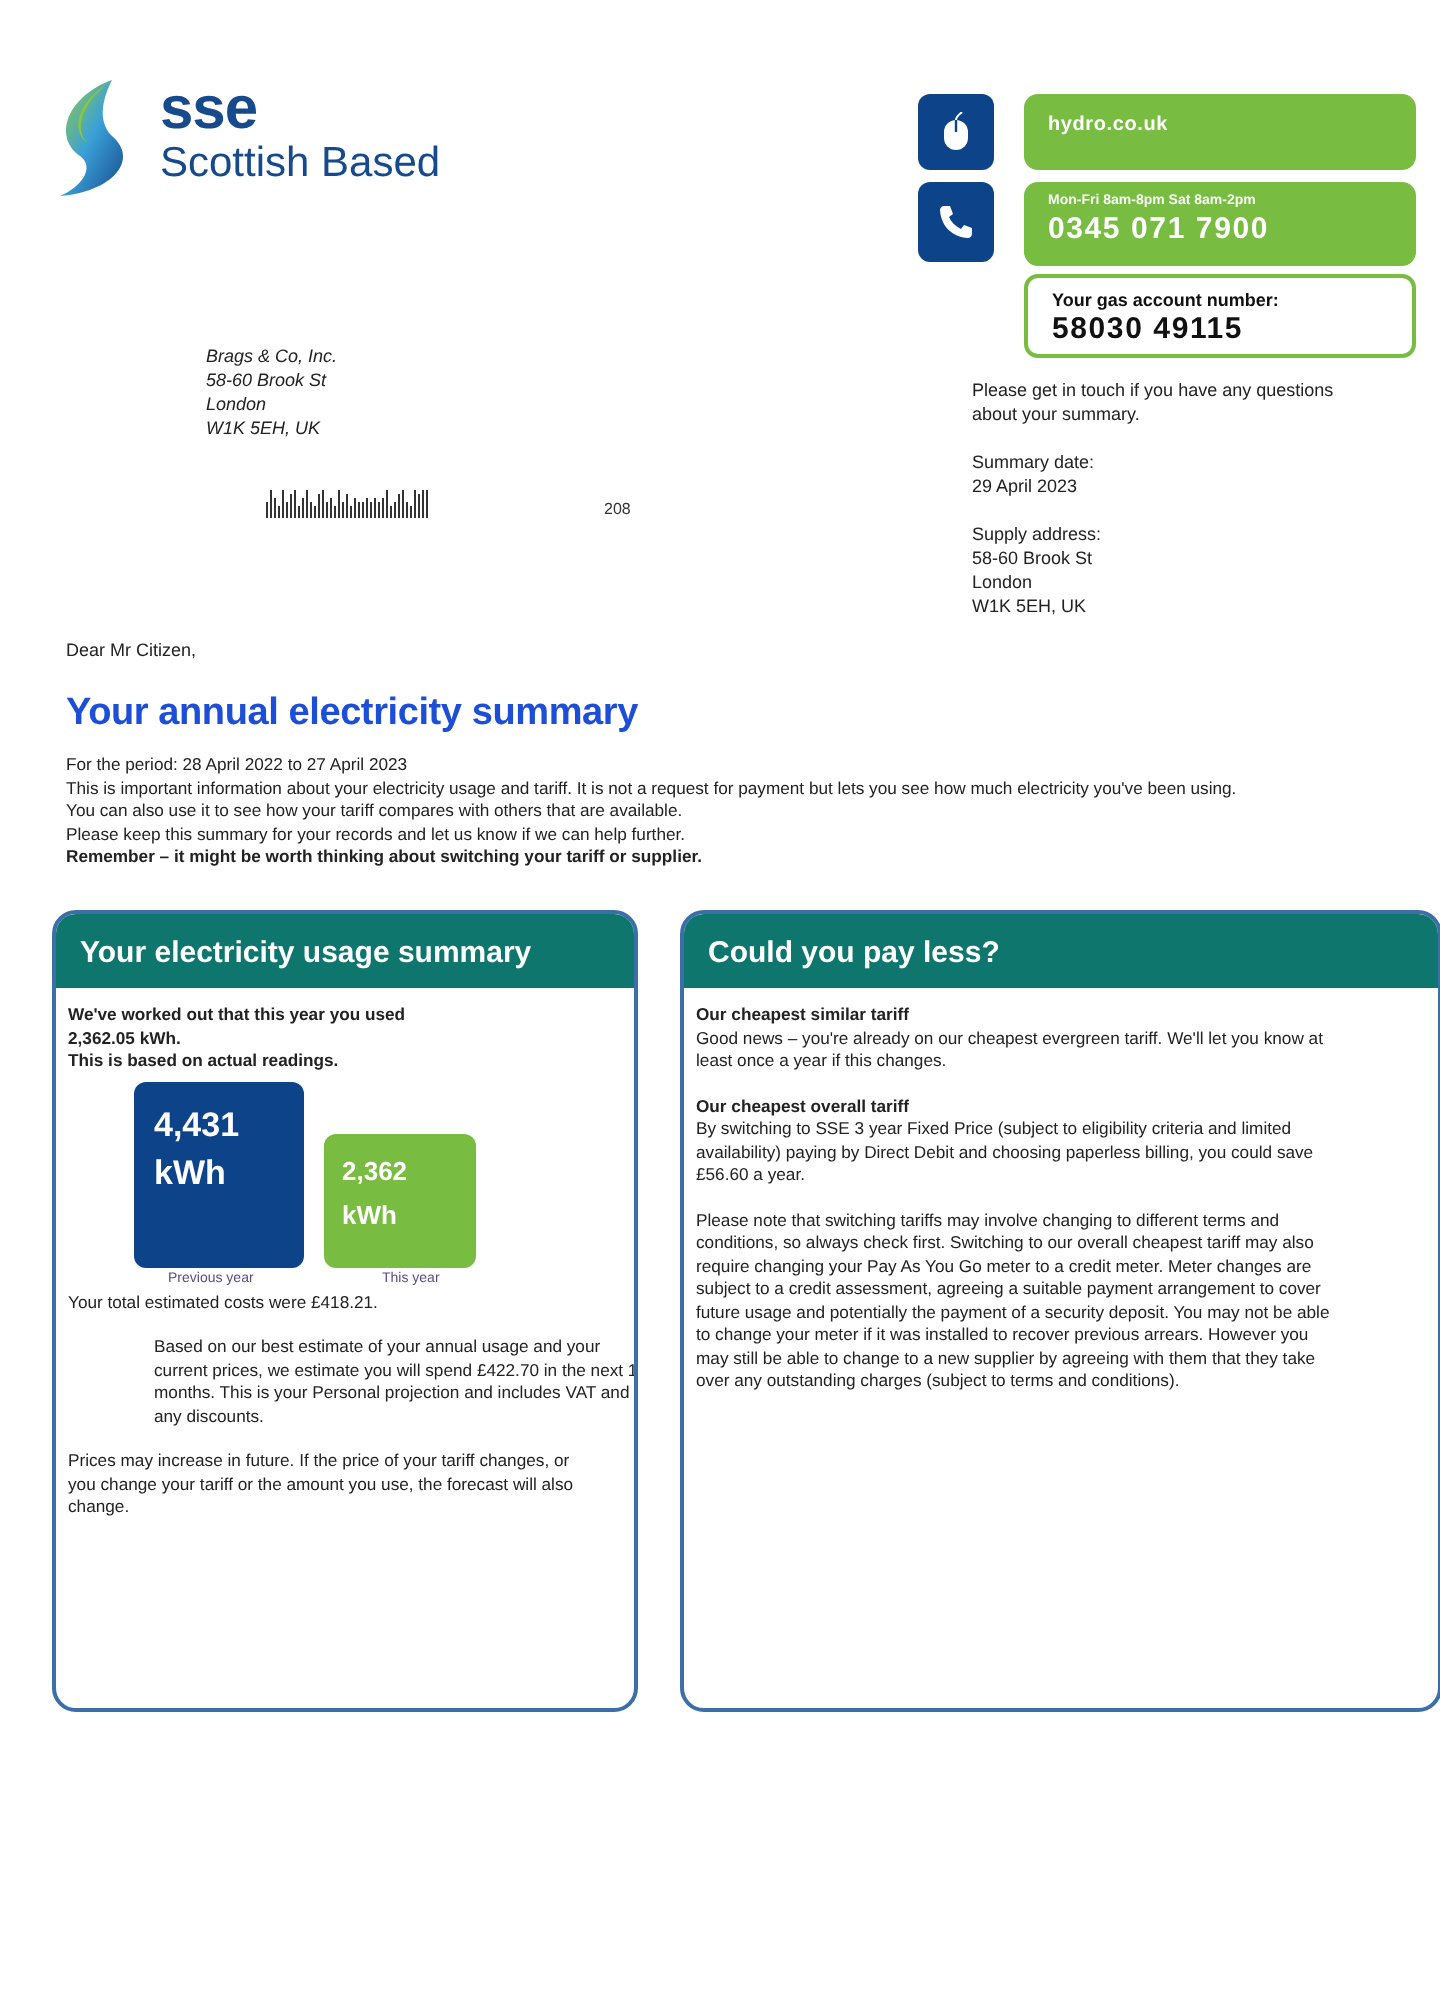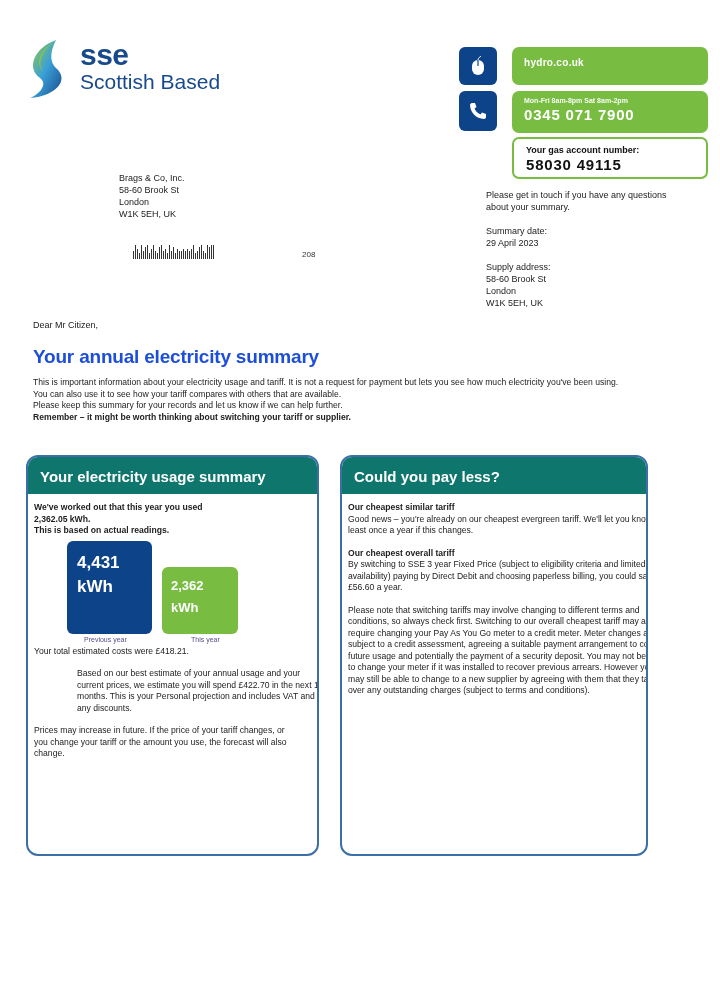--- a/index.html
+++ b/index.html
@@ -18,37 +18,37 @@
   .green-tile { background: #78bd42; border-radius: 7px; color: #fff; font-weight: bold; }
   .web-tile { left: 512px; top: 47px; width: 196px; height: 38px; padding: 10px 0 0 12px; font-size: 10px; letter-spacing: 0.3px; }
   .phone-tile { left: 512px; top: 91px; width: 196px; height: 42px; padding: 5px 0 0 12px; }
   .phone-hours { font-size: 7px; line-height: 10px; font-weight: bold; opacity: 0.95; }
   .phone-num { font-size: 15px; line-height: 18px; letter-spacing: 0.8px; }
   .acct-box { left: 512px; top: 137px; width: 196px; height: 42px; border: 2px solid #78bd42; border-radius: 7px; padding: 5px 0 0 12px; }
   .acct-label { font-size: 9px; font-weight: bold; color: #111; line-height: 12px; }
   .acct-num { font-size: 15px; font-weight: bold; color: #111; letter-spacing: 0.8px; line-height: 18px; }
 
   .small { font-size: 9px; line-height: 12px; color: #222; }
-  .recipient { left: 119px; top: 172px; }
+  .recipient { left: 103px; top: 172px; font-style: italic; }
   .barcode { left: 133px; top: 245px; height: 14px; display: flex; align-items: flex-end; gap: 1px; }
   .barcode span { display: inline-block; width: 1px; background: #333; }
   .barcode-num { left: 302px; top: 250px; font-size: 8px; color: #333; }
 
   .right-info { left: 486px; top: 189px; width: 200px; }
   .right-info p { margin-bottom: 12px; }
 
   .salutation { left: 33px; top: 319px; }
   .title { left: 33px; top: 346px; font-size: 19px; font-weight: bold; color: #1d4ed8; letter-spacing: -0.2px; }
   .intro { left: 33px; top: 377px; width: 600px; font-size: 8.6px; line-height: 11.5px; color: #222; }
   .intro .bold { font-weight: bold; }
 
   
   .panel { top: 455px; height: 401px; border: 2px solid #3c6ea8; border-radius: 12px; overflow: hidden; background: #fff; }
   .panel-left { left: 26px; width: 293px; }
-  .panel-right { left: 340px; width: 308px; }
+  .panel-right { left: 340px; width: 381px; }
   .panel-head { height: 37px; background: #0f766e; color: #fff; font-weight: bold; font-size: 15px; padding: 11px 0 0 12px; }
   .panel-body { padding: 8px 10px 0 6px; font-size: 8.6px; line-height: 11.5px; color: #222; }
   .panel-body .b { font-weight: bold; }
   .gap { height: 11px; }
 
   .bars { position: relative; height: 118px; margin-top: 0; }
   .bar-prev { position: absolute; left: 33px; top: 4px; width: 85px; height: 93px; background: #0d4388; border-radius: 6px; color: #fff; font-weight: bold; padding: 10px 0 0 10px; font-size: 17px; line-height: 24px; }
   .bar-this { position: absolute; left: 128px; top: 30px; width: 76px; height: 67px; background: #78bd42; border-radius: 6px; color: #fff; font-weight: bold; padding: 8px 0 0 9px; font-size: 13px; line-height: 22px; }
   .bar-label { position: absolute; top: 97px; font-size: 7px; color: #5a4a8a; }
   .bar-label.prev { left: 50px; }
@@ -158,20 +158,21 @@
     <span style="display:block">Supply address:</span>
     <span style="display:block">58-60 Brook St</span>
     <span style="display:block">London</span>
     <span style="display:block">W1K 5EH, UK</span>
   </p>
 </div>
 
 <div class="abs salutation small">Dear Mr Citizen,</div>
 <div class="abs title">Your annual electricity summary</div>
 <div class="abs intro">
+  <div>For the period: 28 April 2022 to 27 April 2023</div>
   <div>This is important information about your electricity usage and tariff. It is not a request for payment but lets you see how much electricity you've been using. You can also use it to see how your tariff compares with others that are available.</div>
   <div>Please keep this summary for your records and let us know if we can help further.</div>
   <div class="bold">Remember – it might be worth thinking about switching your tariff or supplier.</div>
 </div>
 
 <div class="abs panel panel-left">
   <div class="panel-head">Your electricity usage summary</div>
   <div class="panel-body">
     <div class="b">We've worked out that this year you used</div>
     <div class="b">2,362.05 kWh.</div>

